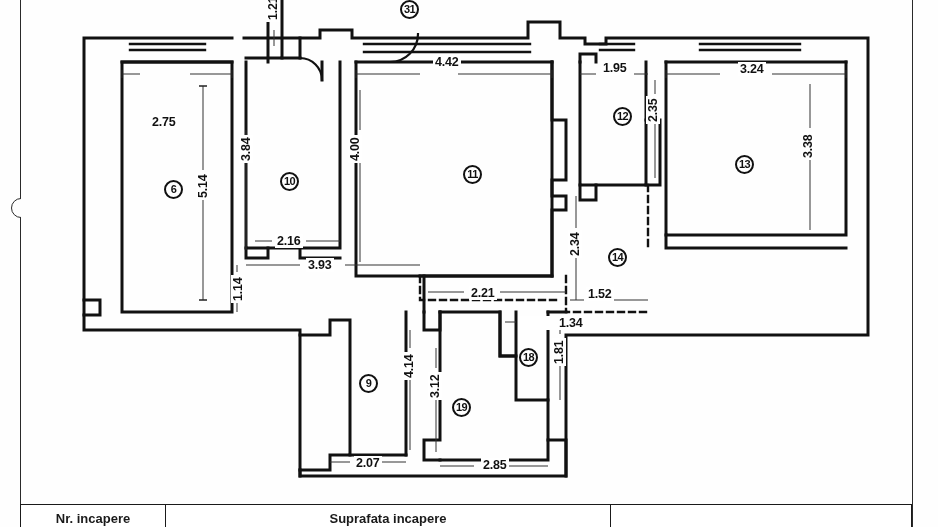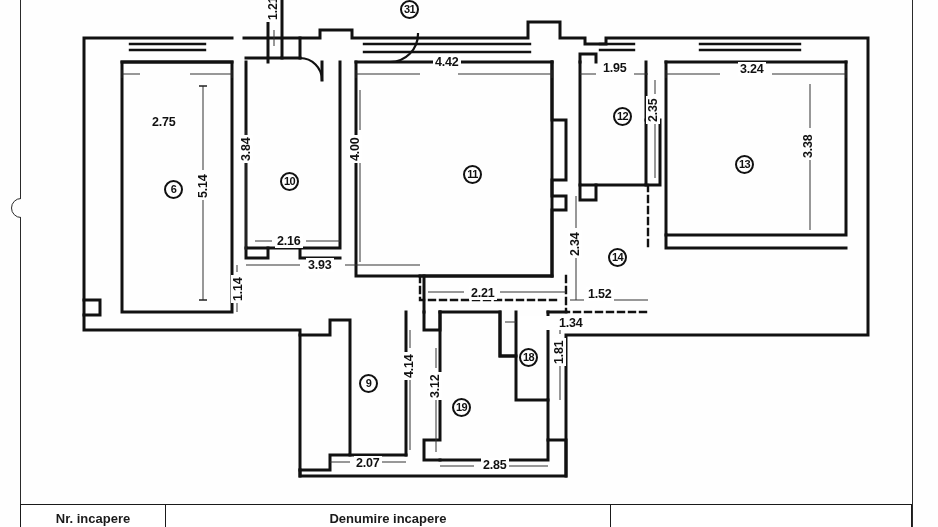--- a/index.html
+++ b/index.html
@@ -251,16 +251,16 @@
   <div class="dim vert" style="left:552px; top:366px;">1.81</div>
   <div class="dim vert" style="left:568px; top:258px;">2.34</div>
   <div class="dim" style="left:586px; top:287px;text-align:center;">1.52</div>
   <div class="dim" style="left:601px; top:61px;">1.95</div>
   <div class="dim vert" style="left:646px; top:124px;">2.35</div>
   <div class="dim" style="left:738px; top:62px;">3.24</div>
   <div class="dim vert" style="left:801px; top:160px;">3.38</div>
 
   <div id="legend">
     <div class="cell c1">Nr. incapere</div>
-    <div class="cell c2">Denumire incapere</div>
+    <div class="cell c2">Suprafata incapere</div>
   </div>
 
 </div>
 
 </body></html>

